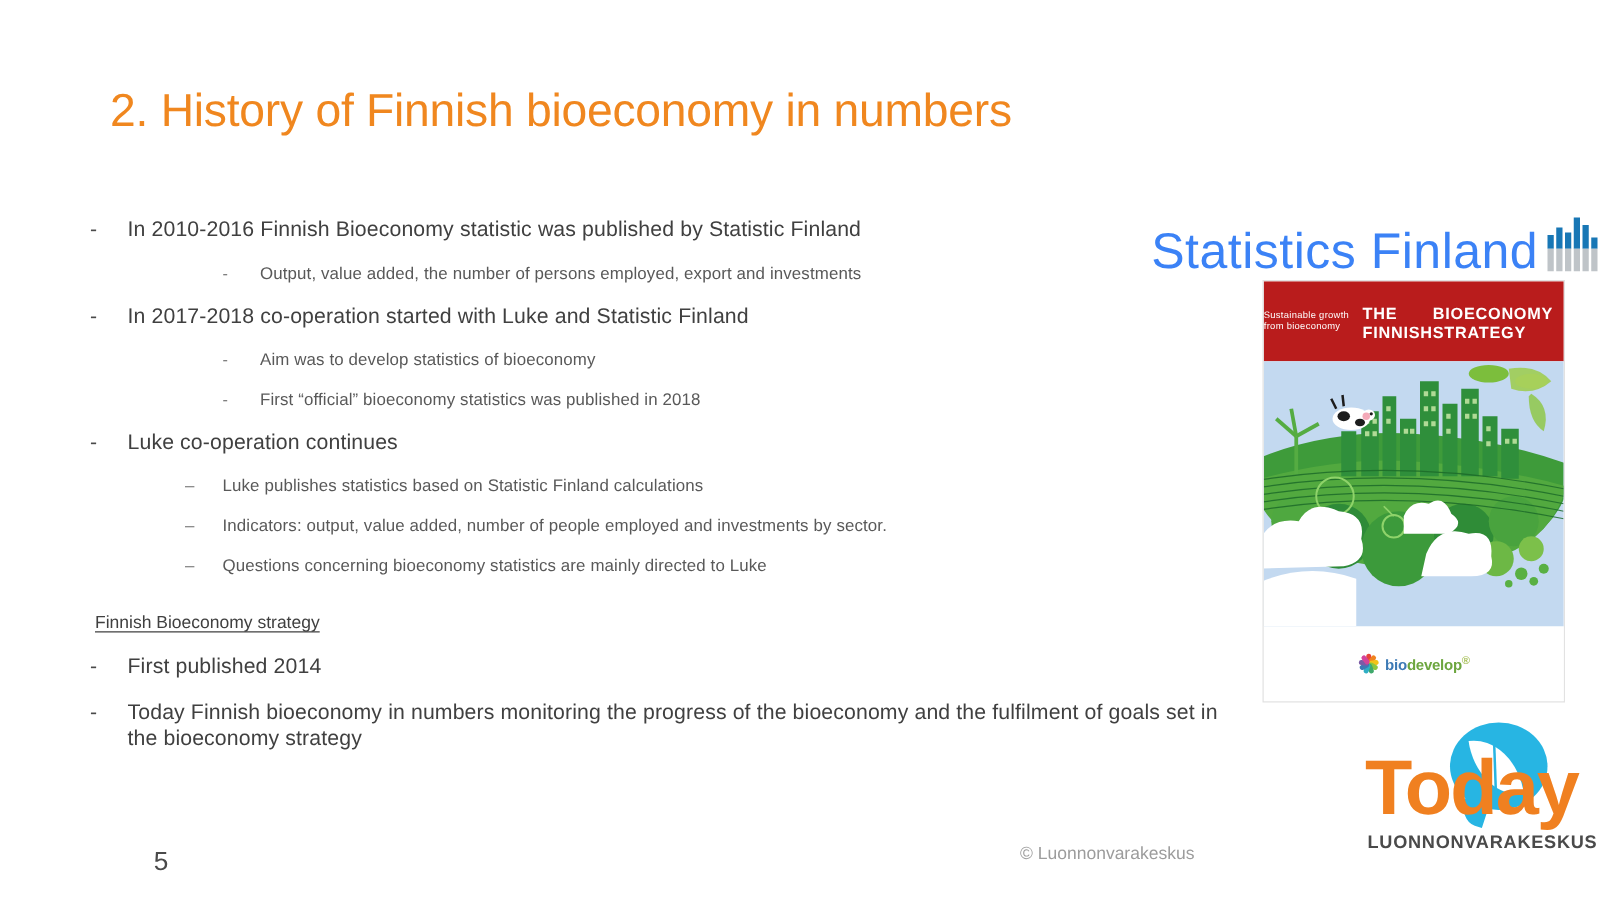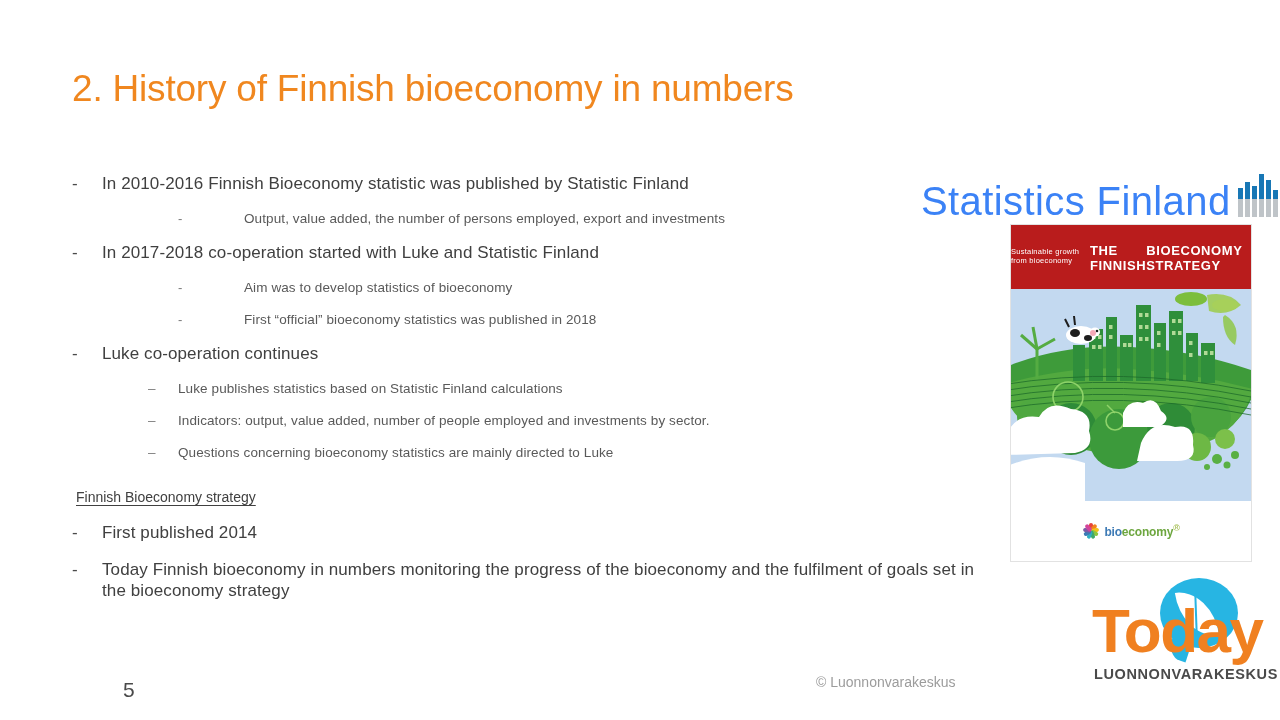--- a/index.html
+++ b/index.html
@@ -8,21 +8,21 @@
     background:#ffffff;
     font-family:"Liberation Sans", sans-serif;
     overflow:hidden;
     position:relative;
   }
   .slide{position:absolute;inset:0;}
 
   
   .title{
     position:absolute;
-    left:72px; top:68px;
+    left:88px; top:68px;
     font-size:37px;
     font-weight:400;
     color:#F0871F;
     letter-spacing:-0.2px;
     white-space:nowrap;
   }
 
   
   .body{
     position:absolute;
@@ -44,21 +44,20 @@
 
   
   .l2{margin-bottom:14px;padding-left:106px;}
   .l2 .marker{
     width:30px;flex:0 0 30px;
     font-size:13px;color:#7A7A7A;line-height:18px;
   }
   .l2 .txt{
     font-size:13.5px;color:#595959;line-height:18px;
     letter-spacing:0.1px;
-    margin-left:36px;
   }
 
   
   .l2b{margin-bottom:14px;padding-left:76px;}
   .l2b .marker{
     width:30px;flex:0 0 30px;
     font-size:13.5px;color:#7A7A7A;line-height:18px;
   }
   .l2b .txt{
     font-size:13.5px;color:#595959;line-height:18px;
@@ -377,21 +376,21 @@
           <span style="background:#F0821E;transform:translate(-50%,-100%) rotate(40deg);"></span>
           <span style="background:#F2C318;transform:translate(-50%,-100%) rotate(80deg);"></span>
           <span style="background:#8CC63F;transform:translate(-50%,-100%) rotate(120deg);"></span>
           <span style="background:#3FA96B;transform:translate(-50%,-100%) rotate(160deg);"></span>
           <span style="background:#2FAEC4;transform:translate(-50%,-100%) rotate(200deg);"></span>
           <span style="background:#3D7AB5;transform:translate(-50%,-100%) rotate(240deg);"></span>
           <span style="background:#7B5BA6;transform:translate(-50%,-100%) rotate(280deg);"></span>
           <span style="background:#D3449B;transform:translate(-50%,-100%) rotate(320deg);"></span>
         </div>
         <div class="bio-txt">
-          <span class="a">bio</span><span class="b">economy</span><span class="c">®</span>
+          <span class="a">bio</span><span class="b">develop</span><span class="c">®</span>
         </div>
       </div>
     </div>
   </div>
 
   <div class="luke">
     <div class="tail"></div>
     <div class="bubble"></div>
     <div class="leaf"></div>
     <div class="lk">Today</div>

